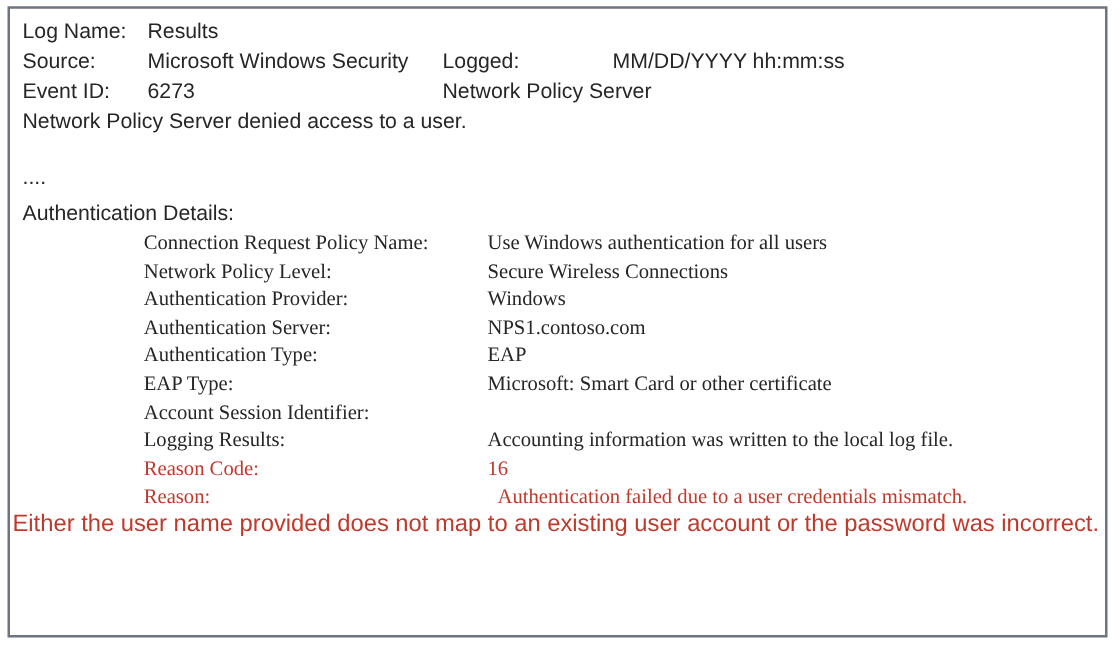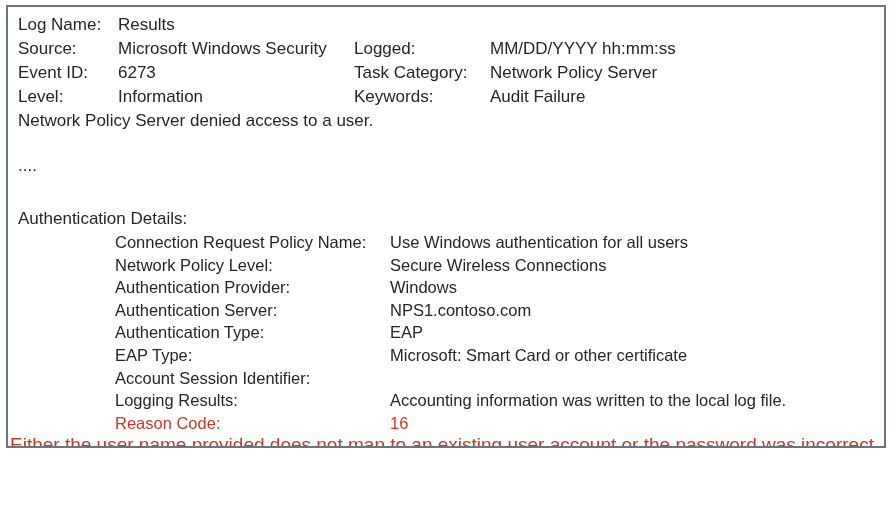--- a/index.html
+++ b/index.html
@@ -13,21 +13,21 @@
     width:896px;height:521px;
     background:var(--bg);
     font-family:"Liberation Sans", sans-serif;
     color:var(--text);
     overflow:hidden;
     position:relative;
   }
   .frame{
     position:absolute;
     left:6px; top:5px;
-    width:880px; height:443px;
+    width:880px; height:505px;
     border:2px solid var(--border);
     box-sizing:border-box;
     padding:6px 4px 0 10px;
     overflow:hidden;
   }
   
   .hdr-row{
     display:grid;
     grid-template-columns:100px 236px 136px 1fr;
     line-height:24px;
@@ -37,34 +37,35 @@
   .message{
     line-height:24px;
     font-size:17px;
   }
   .ellipsis{
     margin-top:21px;
     line-height:24px;
     font-size:17px;
   }
   .auth-heading{
-    margin-top:29px;
+    margin-top:5px;
     line-height:24px;
     font-size:17px;
   }
   .details{
     margin-top:0;
   }
   .detail-row{
     display:grid;
     grid-template-columns:275px 1fr;
     padding-left:97px;
     line-height:22.6px;
     font-size:16.5px;
     white-space:nowrap;
+    font-family:Liberation Serif, serif;
   }
   .detail-row.red{ color:var(--red); }
   .detail-row .shift{ padding-left:8px; }
   .footer-note{
     margin-left:-8px;
     line-height:22.6px;
     font-size:19px;
     color:var(--red);
     white-space:nowrap;
   }
@@ -84,28 +85,21 @@
     </div>
     <div class="hdr-row">
       <span class="cell">Source:</span>
       <span class="cell">Microsoft Windows Security</span>
       <span class="cell">Logged:</span>
       <span class="cell">MM/DD/YYYY hh:mm:ss</span>
     </div>
     <div class="hdr-row">
       <span class="cell">Event ID:</span>
       <span class="cell">6273</span>
-      <span class="cell">Task Category:</span>
       <span class="cell">Network Policy Server</span>
-    </div>
-    <div class="hdr-row">
-      <span class="cell">Level:</span>
-      <span class="cell">Information</span>
-      <span class="cell">Keywords:</span>
-      <span class="cell">Audit Failure</span>
     </div>
   </div>
 
   <div class="message">Network Policy Server denied access to a user.</div>
   <div class="ellipsis">....</div>
   <div class="auth-heading">Authentication Details:</div>
 
   <div class="details">
     <div class="detail-row">
       <span>Connection Request Policy Name:</span>
@@ -135,17 +129,21 @@
       <span>Account Session Identifier:</span>
     </div>
     <div class="detail-row">
       <span>Logging Results:</span>
       <span>Accounting information was written to the local log file.</span>
     </div>
     <div class="detail-row red">
       <span>Reason Code:</span>
       <span>16</span>
     </div>
+    <div class="detail-row red">
+      <span>Reason:</span>
+      <span class="shift">Authentication failed due to a user credentials mismatch.</span>
+    </div>
   </div>
 
   <div class="footer-note">Either the user name provided does not map to an existing user account or the password was incorrect.</div>
 
 </div>
 
 </body></html>

